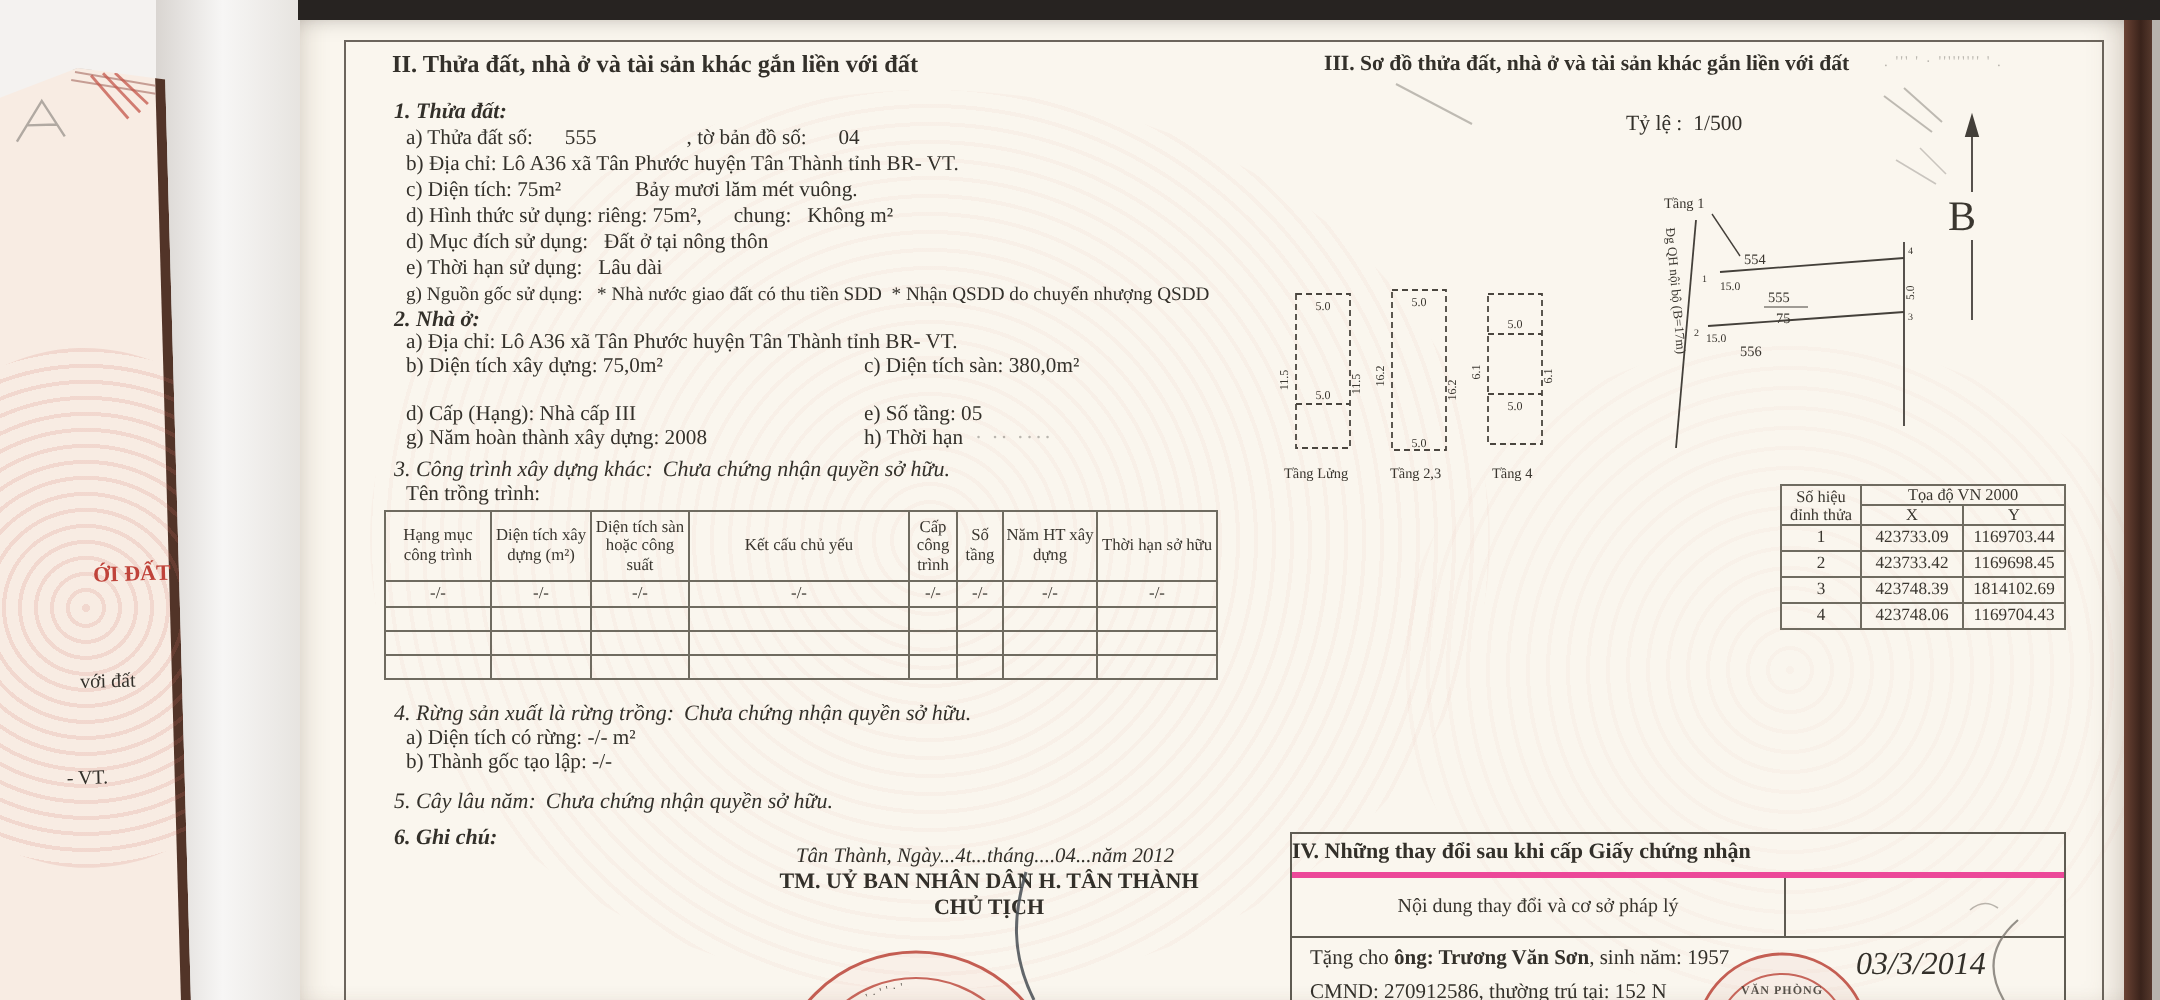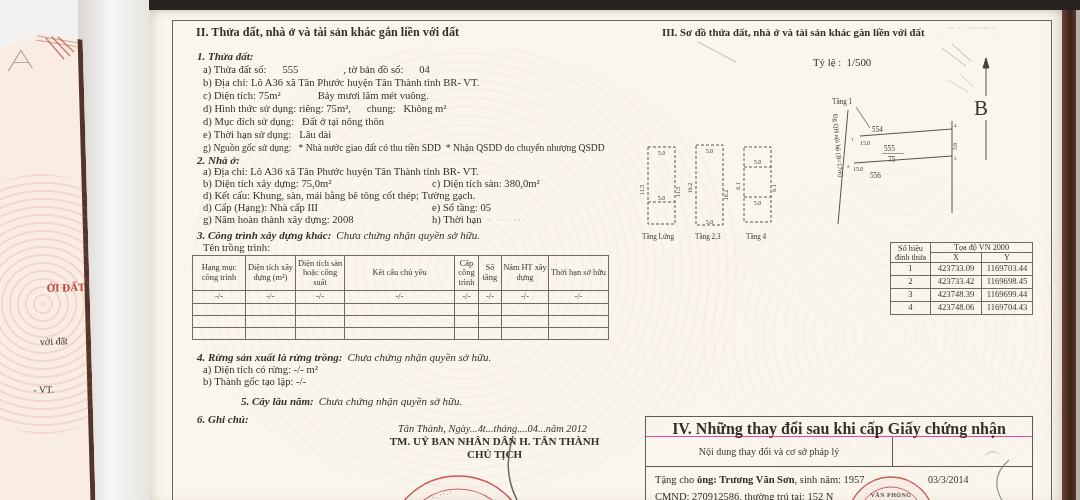--- a/index.html
+++ b/index.html
@@ -32,40 +32,40 @@
     transform:rotate(-1.6deg);background:#f8ece3;
     clip-path:polygon(0 4%,55% 0,100% 1.5%,100% 100%,0 100%);
     border-right:5px solid #523428;box-shadow:4px 0 4px rgba(0,0,0,.3);}
   .cover-rings{position:absolute;left:-60px;top:140px;width:220px;height:260px;border-radius:50%;
     background:repeating-radial-gradient(circle at 50% 50%, rgba(208,110,100,.16) 0 2px, transparent 2px 8px);}
   .cover .t{white-space:pre;}
   
   .t{position:absolute;font-family:"Liberation Serif","DejaVu Serif",serif;font-size:10.6px;
      color:#33302a;white-space:pre;line-height:1.15;z-index:6;}
   .b{font-weight:bold}.i{font-style:italic}.bi{font-weight:bold;font-style:italic}
-  .bhead{font-weight:bold;font-style:italic}
+  .bhead{font-weight:normal;font-style:italic}
   .inote{font-style:italic;margin-left:5px;}
   .faded{opacity:.32;margin-left:6px;letter-spacing:1px;}
   .ctr{text-align:center;}
   
   .ctable{position:absolute;left:192px;top:255px;width:416px;border-collapse:collapse;table-layout:fixed;z-index:6;}
   .ctable th,.ctable td{border:1px solid #6f6b60;font-family:"Liberation Serif",serif;
     font-size:8.4px;font-weight:normal;text-align:center;vertical-align:middle;color:#3a362f;
     padding:1px 0;line-height:1.15;overflow:hidden;}
   .ctable td{height:9px;font-size:8.4px;}
   .ctable tr.hdr th{height:32px;}
   
   .coordtable{position:absolute;left:890px;top:242px;width:142px;border-collapse:collapse;table-layout:fixed;z-index:6;}
   .coordtable th,.coordtable td{border:1px solid #6f6b60;font-family:"Liberation Serif",serif;
     font-size:8.2px;font-weight:normal;color:#3a362f;text-align:center;padding:0;line-height:1.1;}
   .coordtable td{font-size:8.6px;height:12px;}
   
   .s4{position:absolute;left:645px;top:416px;width:386px;height:86px;border:1px solid #5f5b52;z-index:6;background:transparent;}
-  .s4-title{height:16px;border-bottom:1px solid #ec4899;text-align:center;font-weight:bold;
-    font-size:16px;padding-top:3px;color:#33302a;font-family:"Liberation Serif",serif;}
+  .s4-title{height:16px;border-bottom:3px solid #ec4899;font-weight:bold;
+    font-size:11px;padding-top:3px;color:#33302a;font-family:"Liberation Serif",serif;}
   .s4-cols{display:flex;height:29px;border-bottom:1px solid #5f5b52;}
   .s4-c1{width:246px;border-right:1px solid #5f5b52;display:flex;align-items:center;
     justify-content:center;font-size:10px;color:#3a362f;}
   .s4-c2{flex:1;font-size:9.5px;padding:2px 6px;color:#3a362f;line-height:1.2;}
   svg{position:absolute;z-index:7;overflow:visible;}
   svg text{font-family:"Liberation Serif","DejaVu Serif",serif;fill:#3a362f;}
   .seal path,.seal circle{vector-effect:non-scaling-stroke;}
 </style>
 </head>
 <body>
@@ -111,21 +111,20 @@
   <div class="t" style="left:203px;top:89.5px;">c) Diện tích: 75m²              Bảy mươi lăm mét vuông.</div>
   <div class="t" style="left:203px;top:102.5px;">d) Hình thức sử dụng: riêng: 75m²,      chung:   Không m²</div>
   <div class="t" style="left:203px;top:115.5px;">d) Mục đích sử dụng:   Đất ở tại nông thôn</div>
   <div class="t" style="left:203px;top:128.5px;">e) Thời hạn sử dụng:   Lâu dài</div>
   <div class="t" style="left:203px;top:141.5px;font-size:9.6px;">g) Nguồn gốc sử dụng:   * Nhà nước giao đất có thu tiền SDD  * Nhận QSDD do chuyển nhượng QSDD</div>
 
   <div class="t bi" style="left:197px;top:153.5px;font-size:11px;">2. Nhà ở:</div>
   <div class="t" style="left:203px;top:166px;">a) Địa chỉ: Lô A36 xã Tân Phước huyện Tân Thành tỉnh BR- VT.</div>
   <div class="t" style="left:203px;top:178px;">b) Diện tích xây dựng: 75,0m²</div>
   <div class="t" style="left:432px;top:178px;">c) Diện tích sàn: 380,0m²</div>
-  <div class="t" style="left:203px;top:190px;">d) Kết cấu: Khung, sàn, mái bằng bê tông cốt thép; Tường gạch.</div>
   <div class="t" style="left:203px;top:202px;">d) Cấp (Hạng): Nhà cấp III</div>
   <div class="t" style="left:432px;top:202px;">e) Số tầng: 05</div>
   <div class="t" style="left:203px;top:214px;">g) Năm hoàn thành xây dựng: 2008</div>
   <div class="t" style="left:432px;top:214px;"><span>h) Thời hạn</span><span class="faded">· ·· ····</span></div>
 
   <div class="t" style="left:197px;top:229px;font-size:11px;"><span class="bhead">3. Công trình xây dựng khác:</span><span class="inote">Chưa chứng nhận quyền sở hữu.</span></div>
   <div class="t" style="left:203px;top:242px;">Tên trồng trình:</div>
 
   <table class="ctable">
     <colgroup>
@@ -189,21 +188,21 @@
           <td></td>
           <td></td>
         </tr>
   </tbody>
     </table>
 
   <div class="t" style="left:197px;top:351px;font-size:11px;"><span class="bhead">4. Rừng sản xuất là rừng trồng:</span><span class="inote">Chưa chứng nhận quyền sở hữu.</span></div>
   <div class="t" style="left:203px;top:364px;">a) Diện tích có rừng: -/- m²</div>
   <div class="t" style="left:203px;top:376px;">b) Thành gốc tạo lập: -/-</div>
 
-  <div class="t" style="left:197px;top:395px;font-size:11px;margin-left:44px;"><span class="bhead">5. Cây lâu năm:</span><span class="inote">Chưa chứng nhận quyền sở hữu.</span></div>
+  <div class="t" style="left:197px;top:395px;font-size:11px;"><span class="bhead">5. Cây lâu năm:</span><span class="inote">Chưa chứng nhận quyền sở hữu.</span></div>
   <div class="t bi" style="left:197px;top:413px;font-size:11px;">6. Ghi chú:</div>
 
   <div class="t i ctr" style="left:385px;top:423px;width:215px;font-size:10.4px;">Tân Thành, Ngày...4t...tháng....04...năm 2012</div>
   <div class="t b ctr" style="left:372px;top:448px;width:245px;font-size:11px;">CHỦ TỊCH</div>
   <div class="t b ctr" style="left:372px;top:435px;width:245px;font-size:11px;">TM. UỶ BAN NHÂN DÂN H. TÂN THÀNH</div>
 
   <svg width="40" height="70" style="left:495px;top:430px;">
     <path d="M18,6 C12,26 10,46 22,70" stroke="#474c52" stroke-width="1.5" fill="none" opacity=".85"></path>
   </svg>
 
@@ -313,38 +312,38 @@
           <td>1169703.44</td>
         </tr>
     <tr>
           <td>2</td>
           <td>423733.42</td>
           <td>1169698.45</td>
         </tr>
     <tr>
           <td>3</td>
           <td>423748.39</td>
-          <td>1169699.44</td>
+          <td>1814102.69</td>
         </tr>
     <tr>
           <td>4</td>
           <td>423748.06</td>
           <td>1169704.43</td>
         </tr>
   </tbody>
     </table>
 
   <div class="s4">
     <div class="s4-title">IV. Những thay đổi sau khi cấp Giấy chứng nhận</div>
     <div class="s4-cols">
       <div class="s4-c1">Nội dung thay đổi và cơ sở pháp lý</div>
     </div>
   </div>
   <div class="t" style="left:655px;top:474px;font-size:10.5px;"><span>Tặng cho </span><b>ông: Trương Văn Sơn</b><span>, sinh năm: 1957</span></div>
-  <div class="t" style="left:928px;top:474px;font-size:10px;">03/3/2014</div>
+  <div class="t" style="left:928px;top:474px;font-size:16px;font-style:italic;">03/3/2014</div>
   <div class="t" style="left:655px;top:491px;font-size:10.5px;">CMND: 270912586, thường trú tại: 152 N</div>
 
   <svg class="seal" width="96" height="60" style="left:845px;top:470px;">
     <circle cx="46" cy="50" r="43" fill="rgba(200,60,50,0.05)" stroke="#bb4438" stroke-width="1.4" opacity=".85"></circle>
     <circle cx="46" cy="50" r="33" fill="none" stroke="#bb4438" stroke-width="1" opacity=".8"></circle>
     <text x="46" y="27" text-anchor="middle" font-size="6" font-weight="bold" fill="#b5433a" opacity=".85" letter-spacing=".5">VĂN PHÒNG</text>
   </svg>
 
   <svg width="40" height="56" style="left:985px;top:446px;">
     <path d="M24,14 C10,26 8,40 18,56" stroke="#7a766e" stroke-width="1.1" fill="none" opacity=".8"></path>

